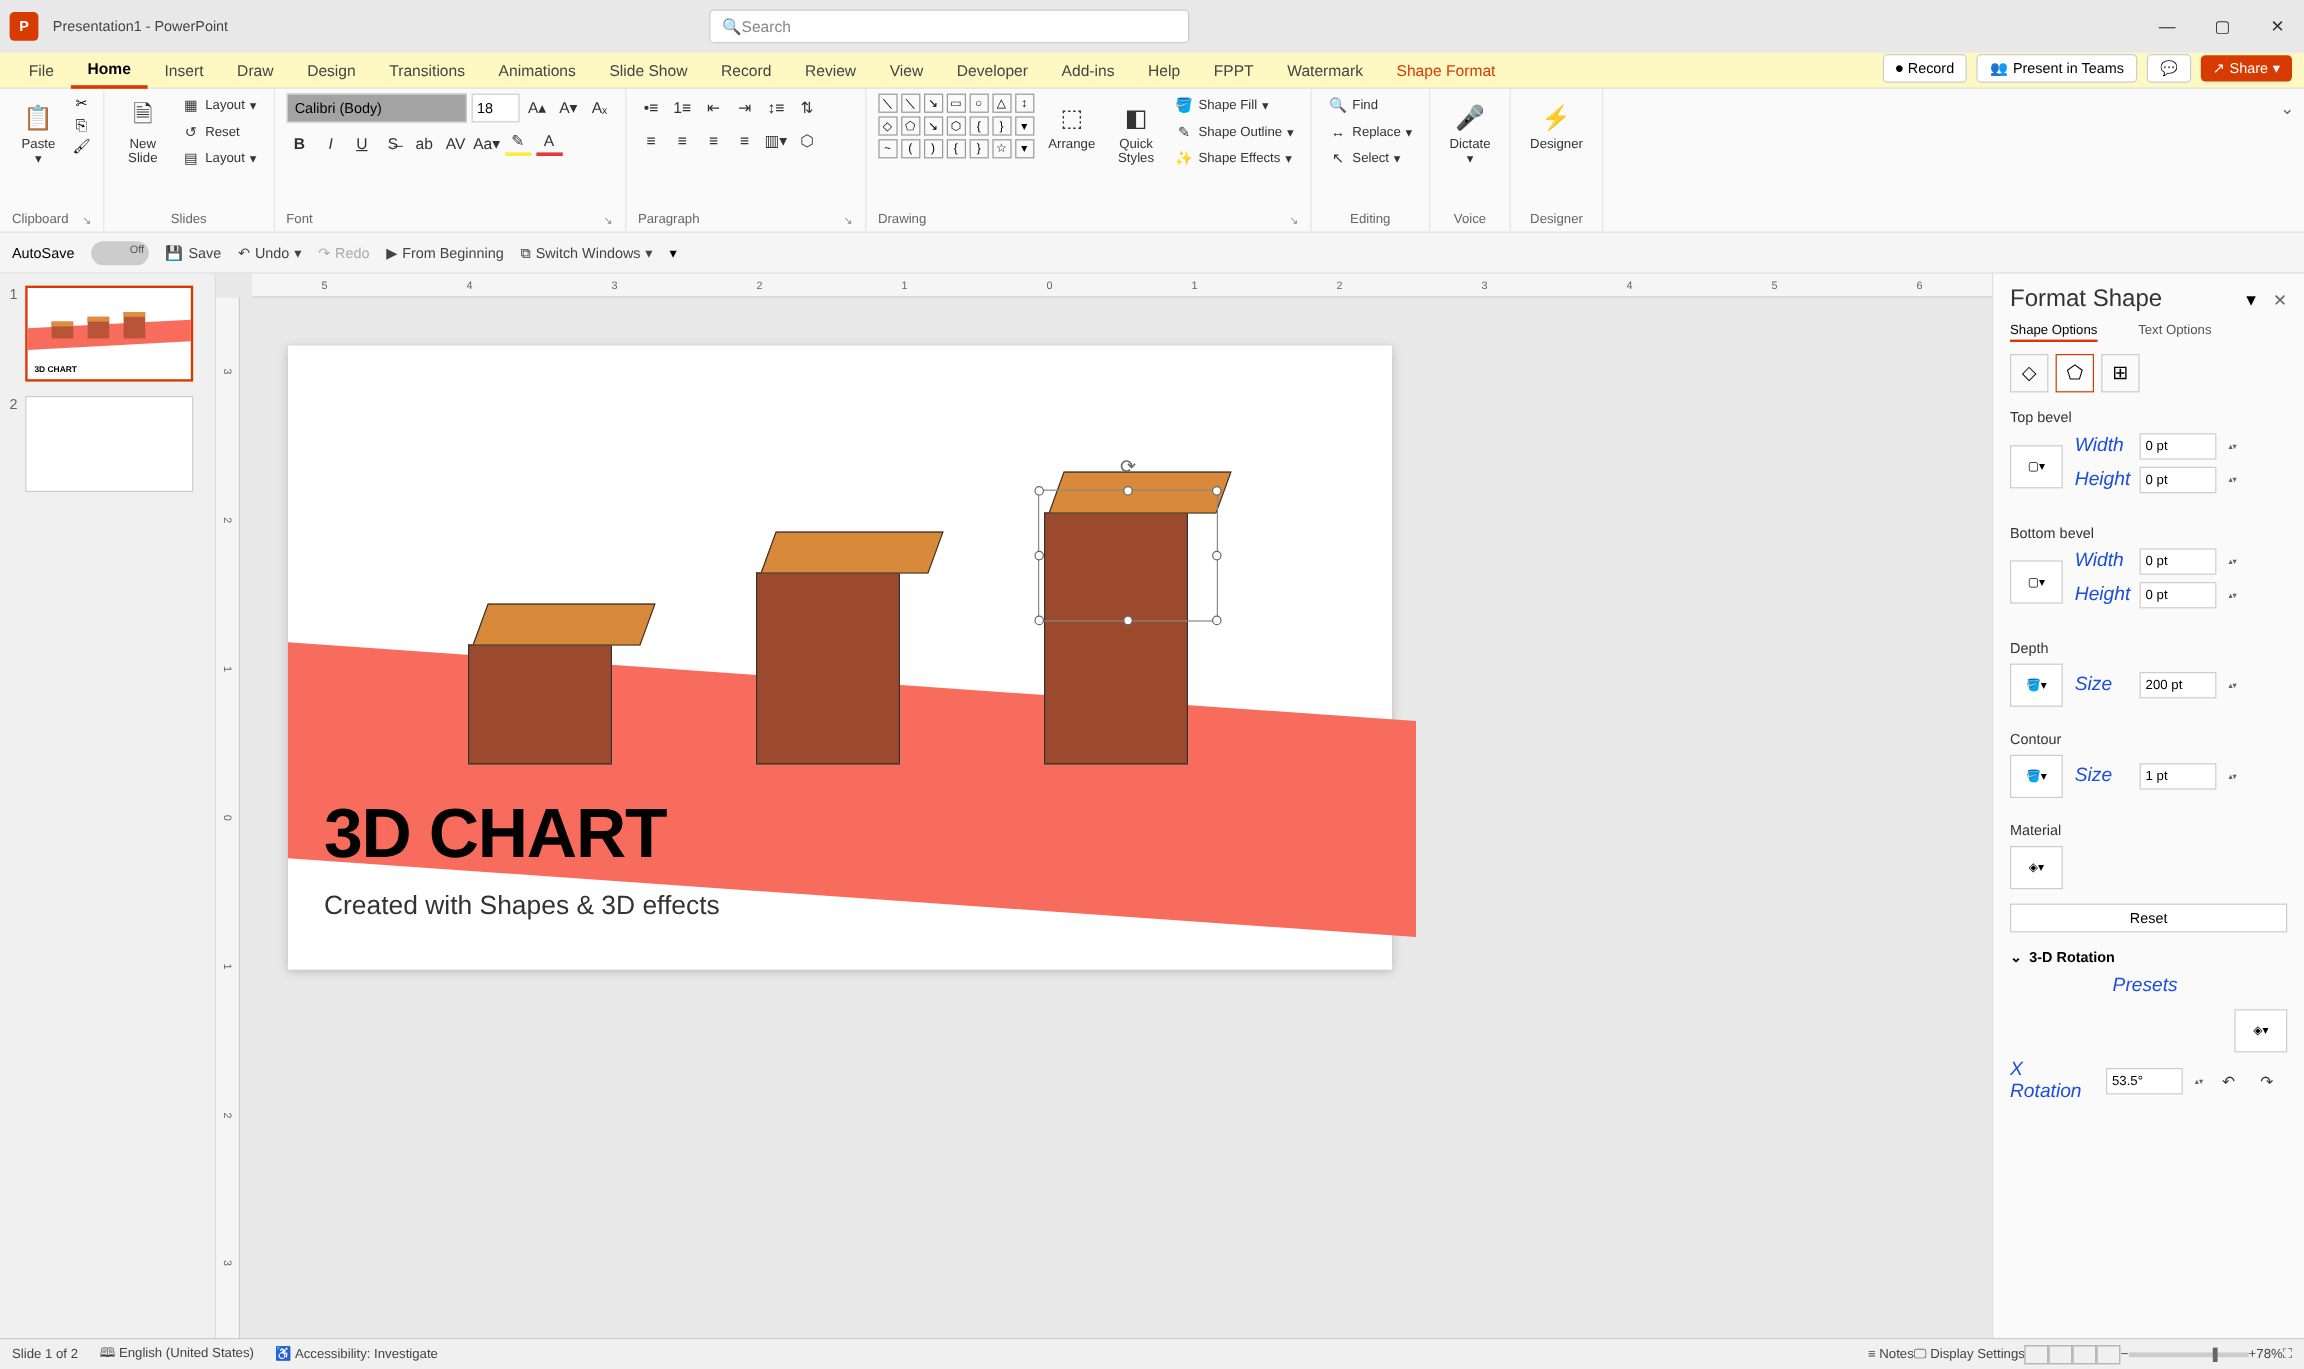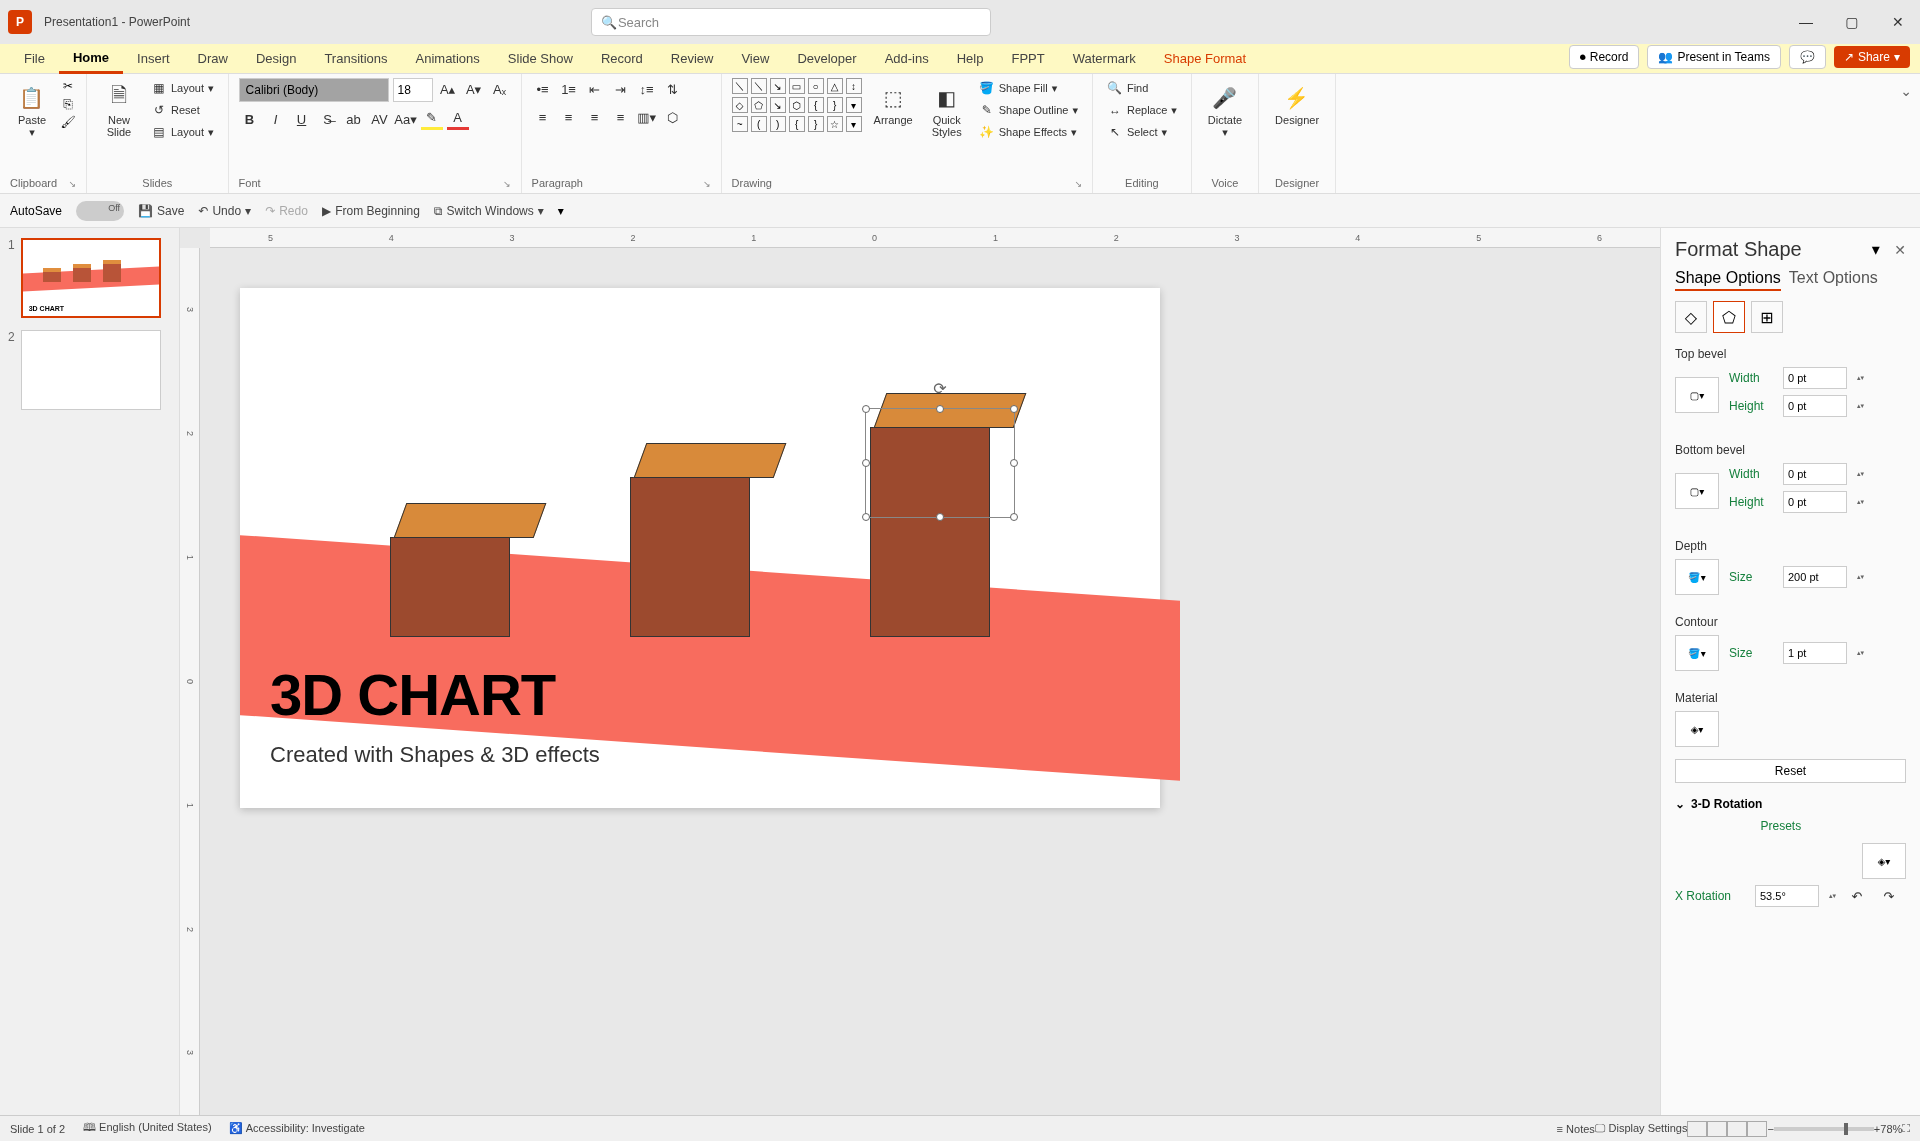--- a/index.html
+++ b/index.html
@@ -70,30 +70,30 @@
 .sel-handle { position: absolute; width: 8px; height: 8px; background: #fff; border: 1px solid #666; border-radius: 50%; }
 .rotate-handle { position: absolute; top: -30px; left: 50%; transform: translateX(-50%); font-size: 16px; color: #666; }
 .slide-title { position: absolute; bottom: 80px; left: 30px; font-size: 58px; font-weight: 800; letter-spacing: -1px; font-family: "Arial Black", sans-serif; }
 .slide-sub { position: absolute; bottom: 40px; left: 30px; font-size: 22px; color: #333; }
 
 
 .pane { width: 260px; background: #fafafa; border-left: 1px solid #ddd; display: flex; flex-direction: column; padding: 10px 14px; overflow-y: auto; }
 .pane-header { display: flex; align-items: center; justify-content: space-between; }
 .pane-title { font-size: 20px; color: #333; }
 .pane-close { font-size: 14px; color: #666; cursor: pointer; }
-.pane-tabs { display: flex; gap: 8px; font-size: 16px; color: #555; margin-top: 8px; }
+.pane-tabs { display: flex; gap: 34px; font-size: 11px; color: #555; margin-top: 8px; }
 .pane-tabs .active { color: #000; border-bottom: 2px solid #d83b01; padding-bottom: 2px; }
 .pane-icons { display: flex; gap: 6px; margin-top: 10px; }
 .pane-icon { width: 32px; height: 32px; border: 1px solid #ccc; display: flex; align-items: center; justify-content: center; }
 .pane-icon.active { border-color: #d83b01; background: #fff; }
 .prop-section { margin-top: 14px; }
 .prop-label { font-size: 12px; color: #333; margin-bottom: 6px; }
 .prop-row { display: flex; align-items: center; gap: 10px; margin-bottom: 6px; }
 .prop-row .picker { width: 44px; height: 36px; border: 1px solid #ccc; background: #fff; display: flex; align-items: center; justify-content: center; font-size: 10px; }
-.prop-row .plabel { font-size: 12px; color: #15803d; width: 44px; }
+.prop-row .plabel { font-size: 16px; color: #1d4ed8; width: 44px; font-style: italic; }
 .prop-row input { width: 64px; height: 22px; border: 1px solid #ccc; font-size: 11px; padding: 0 4px; }
 .spinner { display: flex; flex-direction: column; font-size: 7px; color: #666; }
 .reset-btn { border: 1px solid #ccc; background: #fff; padding: 4px 10px; font-size: 12px; margin-top: 6px; cursor: pointer; }
 .section-header { display: flex; align-items: center; gap: 6px; font-size: 12px; font-weight: 600; margin-top: 14px; cursor: pointer; }
 
 
 .statusbar { height: 26px; background: #f0f0f0; border-top: 1px solid #ccc; display: flex; align-items: center; padding: 0 10px; font-size: 11px; color: #444; gap: 18px; }
 .statusbar .right { margin-left: auto; display: flex; align-items: center; }
 .view-btn { width: 20px; height: 16px; border: 1px solid #aaa; display: inline-block; }
 .zoom-slider { width: 100px; height: 4px; background: #ccc; position: relative; }

